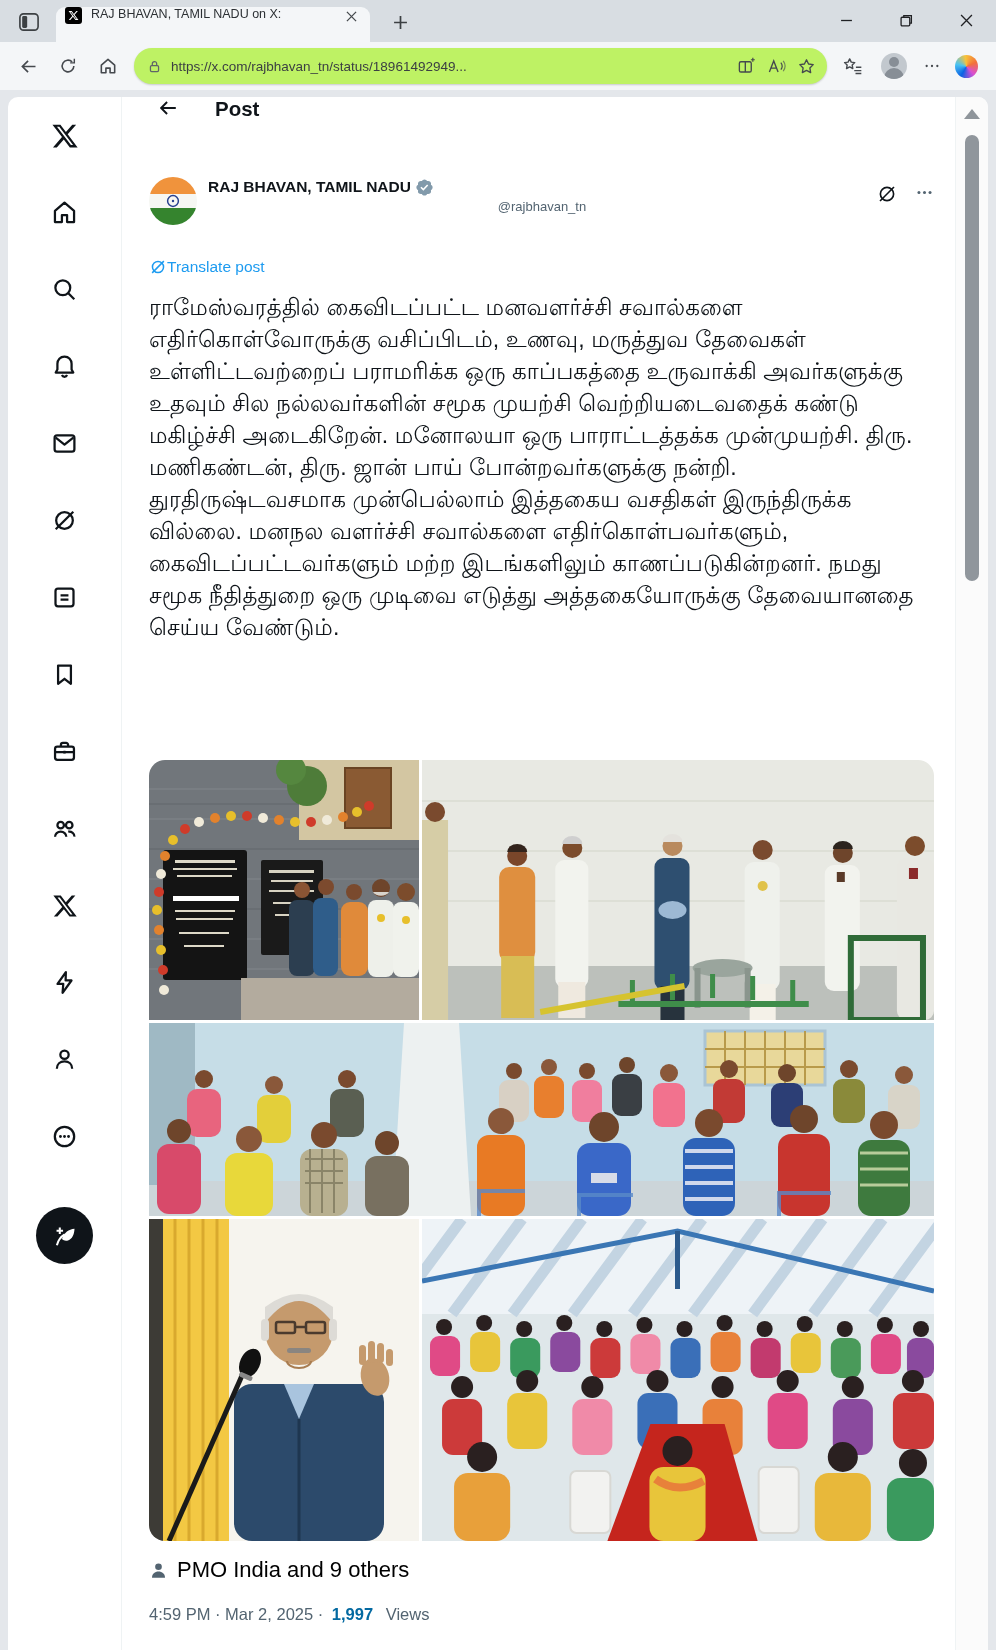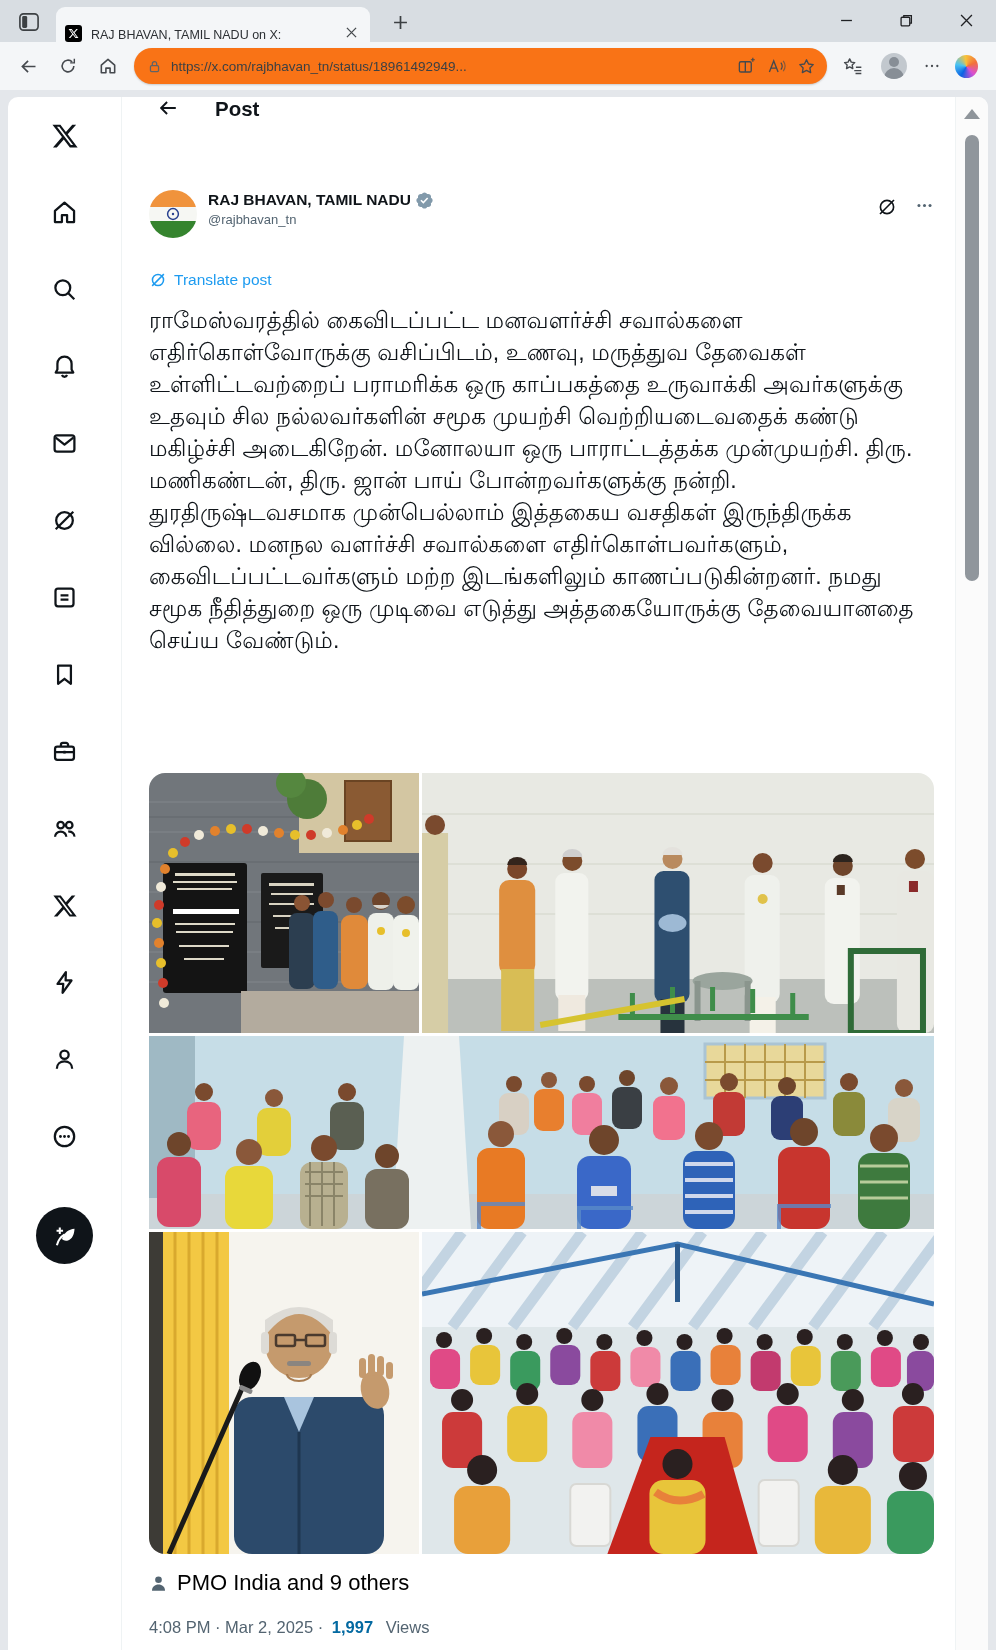--- a/index.html
+++ b/index.html
@@ -8,31 +8,31 @@
     width:996px; height:1650px; overflow:hidden; position:relative;
     background:#e4e7eb;
     font-family:"Liberation Sans","DejaVu Sans",sans-serif;
     color:#0f1419;
   }
   svg { display:block; }
 
   
   .tabstrip { position:absolute; top:0; left:0; width:996px; height:42px; background:#d8dde2; }
   .tab-layout-btn { position:absolute; left:15px; top:9px; width:28px; height:25px; display:flex; align-items:center; justify-content:center; border-radius:6px; }
-  .tab { position:absolute; left:56px; top:7px; width:314px; height:35px; background:#f4f6f8; border-radius:9px 9px 0 0; display:flex; align-items:flex-end; padding:0 9px; }
+  .tab { position:absolute; left:56px; top:7px; width:314px; height:35px; background:#f4f6f8; border-radius:9px 9px 0 0; display:flex; align-items:flex-start; padding:0 9px; }
   .tab-favicon { width:17px; height:17px; min-width:17px; background:#000; border-radius:3px; display:flex; align-items:center; justify-content:center; }
   .tab-title { flex:1; font-size:12.5px; color:#2c3034; white-space:nowrap; overflow:hidden; margin:0 6px 0 9px; }
   .tab-close { width:19px; height:19px; min-width:19px; display:flex; align-items:center; justify-content:center; border-radius:4px; }
   .newtab-btn { position:absolute; left:386px; top:10px; width:28px; height:25px; display:flex; align-items:center; justify-content:center; }
   .win-controls { position:absolute; right:0; top:0; height:40px; display:flex; }
   .win-btn { width:60px; height:40px; display:flex; align-items:center; justify-content:center; }
 
   .toolbar { position:absolute; top:42px; left:0; width:996px; height:48px; background:#f4f6f8; display:flex; align-items:center; padding:0 10px; gap:4px; }
   .tb-btn { width:36px; height:34px; display:flex; align-items:center; justify-content:center; border-radius:6px; }
-  .url-pill { flex:1; height:36px; background:#f97316; border-radius:18px; box-shadow:0 1px 2px rgba(0,0,0,.18); display:flex; align-items:center; padding:0 6px 0 13px; margin:0 4px; }
+  .url-pill { flex:1; height:36px; background:#bef264; border-radius:18px; box-shadow:0 1px 2px rgba(0,0,0,.18); display:flex; align-items:center; padding:0 6px 0 13px; margin:0 4px; }
   .url-text { flex:1; font-size:13.5px; color:#3c4043; white-space:nowrap; overflow:hidden; margin-left:9px; }
   .pill-btn { width:30px; height:30px; min-width:30px; display:flex; align-items:center; justify-content:center; border-radius:50%; }
   .avatar-btn { width:26px; height:26px; border-radius:50%; background:#c2c8ce; position:relative; overflow:hidden; margin:0 6px; }
   .avatar-btn .av-head { position:absolute; left:8px; top:4px; width:10px; height:10px; border-radius:50%; background:#878e96; }
   .avatar-btn .av-body { position:absolute; left:3px; top:15px; width:20px; height:14px; border-radius:10px 10px 0 0; background:#878e96; }
   .copilot-btn { width:23px; height:23px; border-radius:50%; margin:0 8px 0 4px;
     background:conic-gradient(from 210deg,#0b62e4,#49c3f2,#f8c33a,#f2703a,#d94fd4,#0b62e4); }
 
   
   .page-card { position:absolute; top:97px; left:8px; width:980px; height:1553px; background:#ffffff; border-radius:10px 10px 0 0; overflow:hidden; }
@@ -40,28 +40,28 @@
   
   .x-sidebar { position:absolute; left:0; top:0; width:114px; height:100%; border-right:1px solid #eff3f4; }
   .nav-item { height:77px; display:flex; align-items:center; justify-content:center; cursor:pointer; }
   .compose-btn { width:57px; height:57px; border-radius:50%; background:#0f1419; margin:32px auto 0; display:flex; align-items:center; justify-content:center; }
 
   
   .x-main { position:absolute; left:115px; top:0; width:833px; height:100%; border-right:1px solid #eff3f4; padding-left:26px; }
   .topbar { height:68px; display:flex; align-items:flex-start; padding-left:8px; }
   .topbar-title { font-size:20.5px; font-weight:800; margin-left:36px; }
 
-  .author-row { display:flex; margin-top:25px; width:785px; }
+  .author-row { display:flex; margin-top:12px; width:785px;text-align:center; }
   .pfp { width:48px; height:48px; min-width:48px; border-radius:50%; overflow:hidden; }
   .author-info { margin-left:11px; flex:1; }
   .author-name { display:flex; align-items:center; gap:4px; font-size:15.5px; font-weight:700; line-height:20px; }
   .handle { font-size:13px; color:#536471; margin-top:2px; }
   .author-actions { display:flex; align-items:flex-start; gap:17px; padding-top:6px; }
 
-  .translate-row { margin-top:30px; height:24px; display:flex; align-items:center; gap:7px; width:785px; }
+  .translate-row { margin-top:30px; height:24px; display:flex; align-items:center; width:785px; }
   .translate-label { font-size:15.5px; color:#1d9bf0; }
 
   .post-body { margin-top:12px; width:785px; min-height:453px; font-size:23px; line-height:32px; color:#0f1419; letter-spacing:.1px; }
 
   .media-grid { margin-top:16px; width:785px; height:781px;
     display:grid; grid-template-columns:270px 1fr; grid-template-rows:260px 193px 322px; gap:3px;
     border-radius:16px; overflow:hidden; background:#fff; }
   .cell { overflow:hidden; cursor:pointer; }
   .cell svg { width:100%; height:100%; }
   .cell-wide { grid-column:1 / -1; }
@@ -656,21 +656,21 @@
 
     <div class="tagged-row">
       <svg width="19" height="19" viewBox="0 0 24 24" fill="#536471">
         <circle cx="12" cy="7.2" r="4.2"></circle>
           <path d="M3.8 21 c0-4.6 3.6-7.6 8.2-7.6 s8.2 3 8.2 7.6 Z"></path>
       </svg>
       <span class="tagged-label">PMO India and 9 others</span>
     </div>
 
     <div class="time-row">
-      <span>4:08 PM · Mar 2, 2025 ·</span>
+      <span>4:59 PM · Mar 2, 2025 ·</span>
       <span class="views-count" style="margin-left:4px;">1,997</span>
       <span style="margin-left:8px;">Views</span>
     </div>
 
   </main>
 
   <div class="scroll-gutter">
     <div class="scroll-arrow"></div>
     <div class="scroll-thumb"></div>
   </div>

